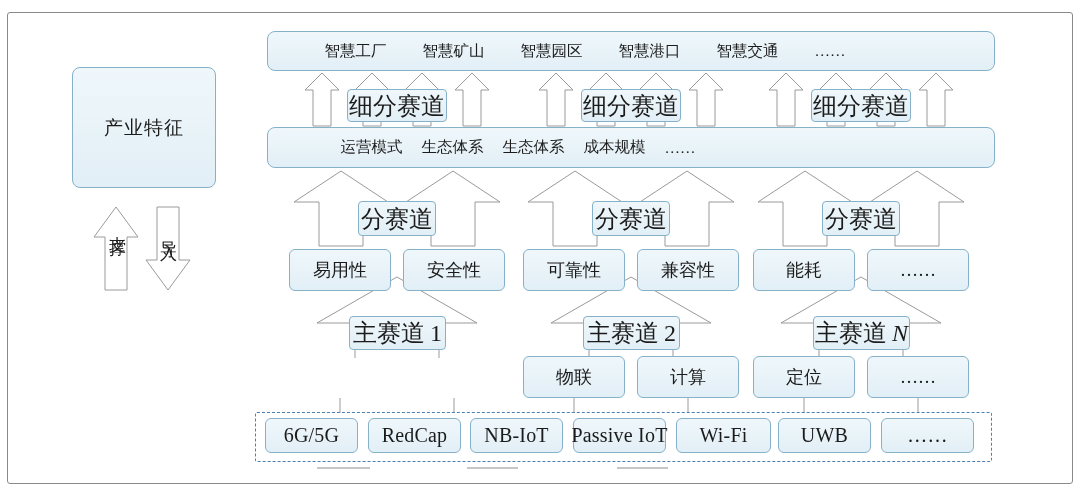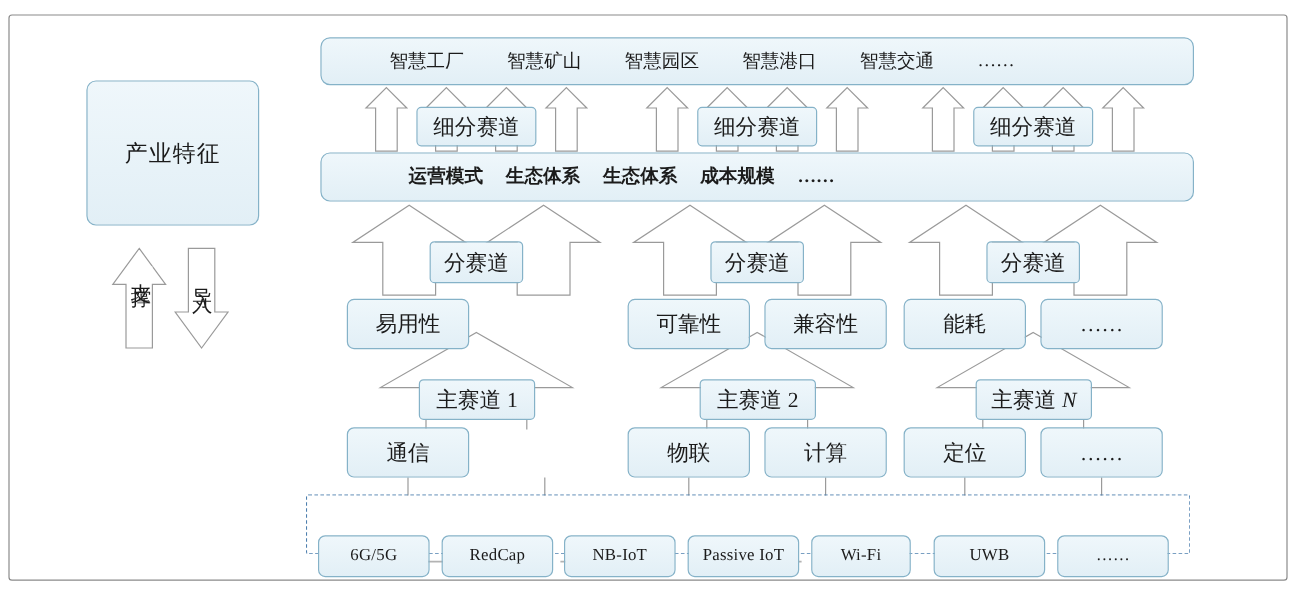--- a/index.html
+++ b/index.html
@@ -27,23 +27,23 @@
   .bx{
     position:absolute;z-index:2;box-sizing:border-box;
     background:linear-gradient(var(--box-fill-top),var(--box-fill-bot));
     border:1.3px solid var(--box-border);border-radius:6px;
     display:flex;align-items:center;justify-content:center;
     white-space:nowrap;
   }
   .bar{border-radius:8px;font-size:15.5px;}
   .bar .seg{display:inline-block;}
   .cjk{font-size:18px;}
-  .latin{font-size:14px;letter-spacing:.2px;margin-top:28px;}
+  .latin{font-size:20px;letter-spacing:.2px;}
   .bigbox{border-radius:8px;font-size:19px;letter-spacing:1px;}
-  .track{font-size:18px;border-radius:4px;}
+  .track{font-size:24px;border-radius:4px;}
   .num{margin-left:5px;}
   .it{font-style:italic;}
   .dashed{
     position:absolute;z-index:1;box-sizing:border-box;
     border:1.6px dashed var(--dashed-border);border-radius:2px;background:transparent;
   }
   .v-label{
     position:absolute;z-index:3;writing-mode:vertical-rl;letter-spacing:3px;
     font-size:17px;background:#fff;padding:1px 0;line-height:20px;
   }
@@ -114,41 +114,44 @@
   <div class="bx track" style="left:347px;top:89px;width:100px;height:33px;">
     <span>细分赛道</span>
   </div>
   <div class="bx track" style="left:581px;top:89px;width:100px;height:33px;">
     <span>细分赛道</span>
   </div>
   <div class="bx track" style="left:811px;top:89px;width:100px;height:33px;">
     <span>细分赛道</span>
   </div>
 
-  <div class="bx bar" style="left:267px;top:127px;width:728px;height:41px;gap:19px;padding-right:226px;font-weight:bold;">
+  <div class="bx bar" style="left:267px;top:127px;width:728px;height:41px;gap:19px;padding-right:226px;">
     <span class="seg">运营模式</span>
     <span class="seg">生态体系</span>
     <span class="seg">生态体系</span>
     <span class="seg">成本规模</span>
     <span class="seg">……</span>
   </div>
 
   <div class="bx track" style="left:358px;top:201px;width:78px;height:35px;">
     <span>分赛道</span>
   </div>
   <div class="bx track" style="left:592px;top:201px;width:78px;height:35px;">
     <span>分赛道</span>
   </div>
   <div class="bx track" style="left:822px;top:201px;width:78px;height:35px;">
     <span>分赛道</span>
   </div>
 
   <div class="bx cjk" style="left:289px;top:249px;width:102px;height:42px;">
     <span>易用性</span>
     </div>
+  <div class="bx cjk" style="left:403px;top:249px;width:102px;height:42px;">
+    <span>安全性</span>
+    </div>
   <div class="bx cjk" style="left:523px;top:249px;width:102px;height:42px;">
     <span>可靠性</span>
     </div>
   <div class="bx cjk" style="left:637px;top:249px;width:102px;height:42px;">
     <span>兼容性</span>
     </div>
   <div class="bx cjk" style="left:753px;top:249px;width:102px;height:42px;">
     <span>能耗</span>
     </div>
   <div class="bx cjk" style="left:867px;top:249px;width:102px;height:42px;">
@@ -161,23 +164,20 @@
   </div>
   <div class="bx track" style="left:583px;top:316px;width:97px;height:34px;">
     <span>主赛道</span>
     <span class="num">2</span>
   </div>
   <div class="bx track" style="left:813px;top:316px;width:97px;height:34px;">
     <span>主赛道</span>
     <span class="num it">N</span>
   </div>
 
-  <div class="bx cjk" style="left:289px;top:356px;width:102px;height:42px;">
-    <span>通信</span>
-    </div>
   <div class="bx cjk" style="left:523px;top:356px;width:102px;height:42px;">
     <span>物联</span>
     </div>
   <div class="bx cjk" style="left:637px;top:356px;width:102px;height:42px;align-items:center;">
     <span>计算</span>
     </div>
   <div class="bx cjk" style="left:753px;top:356px;width:102px;height:42px;">
     <span>定位</span>
     </div>
   <div class="bx cjk" style="left:867px;top:356px;width:102px;height:42px;">
@@ -191,21 +191,21 @@
     </div>
   <div class="bx latin" style="left:368px;top:418px;width:93px;height:35px;">
     <span>RedCap</span>
     </div>
   <div class="bx latin" style="left:573px;top:418px;width:93px;height:35px;">
     <span>Passive IoT</span>
     </div>
   <div class="bx latin" style="left:470px;top:418px;width:93px;height:35px;">
     <span>NB-IoT</span>
     </div>
-  <div class="bx latin" style="left:676px;top:418px;width:83px;height:35px;">
+  <div class="bx latin" style="left:676px;top:418px;width:95px;height:35px;">
     <span>Wi-Fi</span>
     </div>
   <div class="bx latin" style="left:778px;top:418px;width:93px;height:35px;">
     <span>UWB</span>
     </div>
   <div class="bx latin" style="left:881px;top:418px;width:93px;height:35px;">
     <span>……</span>
     </div>
 
 </div>

